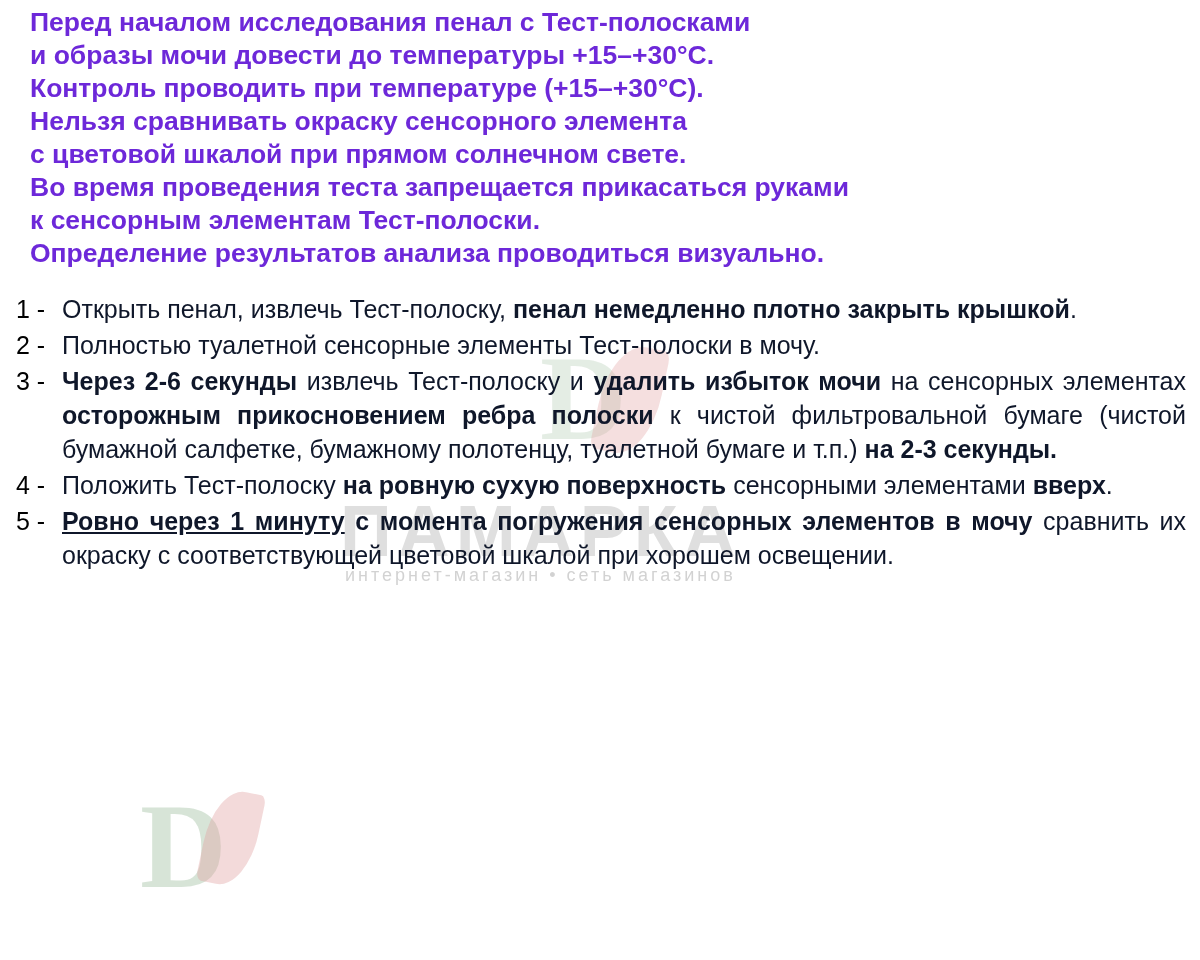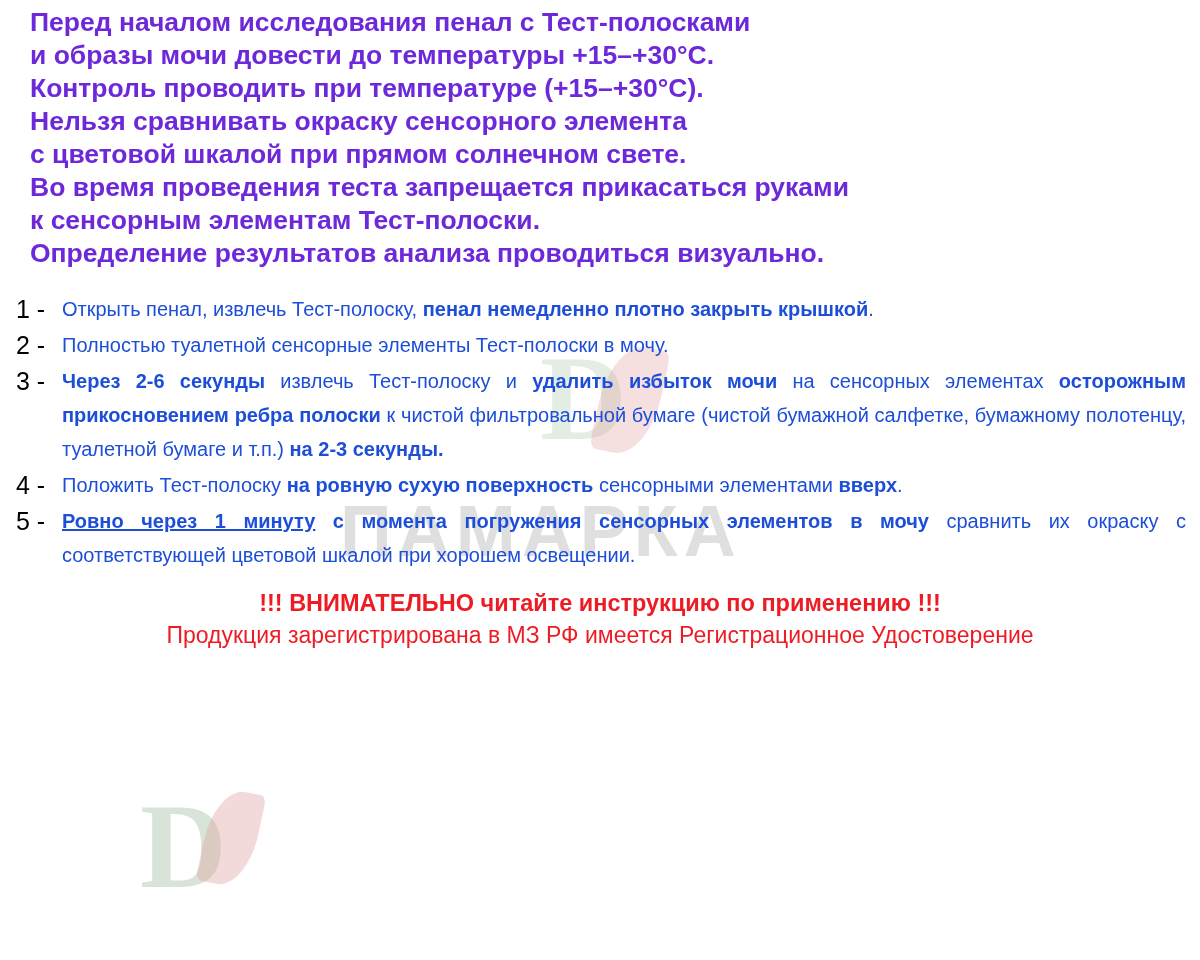--- a/index.html
+++ b/index.html
@@ -124,23 +124,23 @@
     font-size: 25px;
     line-height: 34px;
     font-weight: normal;
     color: #000;
     width: 46px;
     text-align: left;
     white-space: nowrap;
   }
   .step-body {
     flex: 1 1 auto;
-    font-size: 20px;
+    font-size: 25px;
     line-height: 34px;
-    color: #1d4ed8;
+    color: #0f172a;
     text-align: justify;
     text-justify: inter-word;
   }
   .step-body b { font-weight: bold; }
   .step-body u.under { text-decoration: underline; font-weight: bold; margin-top: 44px; }
   .nojust { text-align: left; }
 
   .footer {
     margin-top: 16px;
     text-align: center;
@@ -160,20 +160,21 @@
     white-space: nowrap;
   }
 </style>
 </head>
 <body>
 
 <div class="watermark">
   <div class="wm-mark wm-big">D</div>
   <div class="wm-leaf"></div>
   <div class="wm-mark wm-word">ПАМАРКА</div>
+  <div class="wm-mark wm-sub">интернет-магазин  •  сеть магазинов</div>
   <div class="wm-mark wm-d2">D</div>
   <div class="wm-leaf2"></div>
 </div>
 
 <div class="page">
 
   <div class="warnings">
     <div class="warn-line">Перед началом исследования пенал с Тест-полосками</div>
     <div class="warn-line">и образы мочи довести до температуры +15–+30°С.</div>
     <div class="warn-line">Контроль проводить при температуре (+15–+30°С).</div>
@@ -206,18 +207,14 @@
       <div class="step-body"><span>Положить Тест-полоску </span><b>на ровную сухую поверхность </b><span>сенсорными элементами </span><b>вверх</b><span>.</span></div>
     </div>
 
     <div class="step">
       <div class="step-num">5 -</div>
       <div class="step-body"><u class="under">Ровно через 1 минуту</u><b> с момента погружения сенсорных элементов в мочу</b><span> сравнить их окраску с соответствующей цветовой шкалой при хорошем освещении.</span></div>
     </div>
 
   </div>
 
-  <div class="footer">
-    <div class="footer-attention">!!! ВНИМАТЕЛЬНО читайте инструкцию по применению !!!</div>
-    <div class="footer-reg">Продукция зарегистрирована в МЗ РФ имеется Регистрационное Удостоверение</div>
-  </div>
 
 </div>
 
 </body></html>

